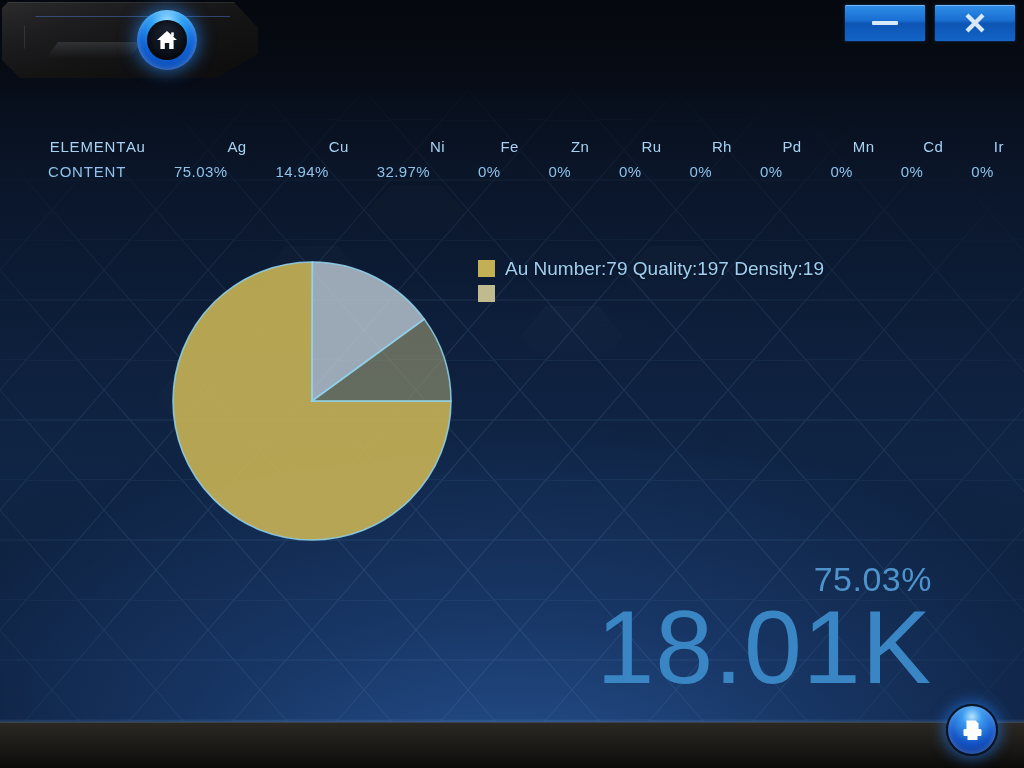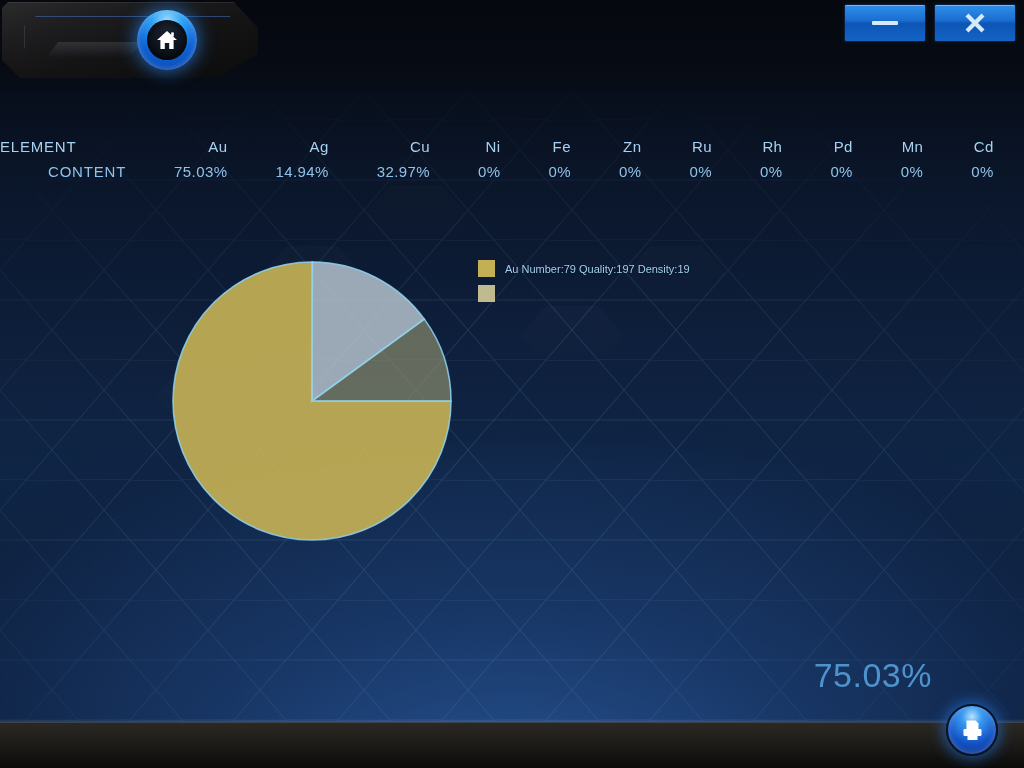--- a/index.html
+++ b/index.html
@@ -95,39 +95,39 @@
 
   
   #element-table {
     position: absolute; left: 0; top: 134px; width: 1024px;
     color: #7fb4e2;
     font-size: 15px;
     letter-spacing: 0.4px;
   }
   #element-table table { width: 1024px; border-collapse: collapse; }
   #element-table td, #element-table th {
-    text-align: right; font-weight: normal; padding: 4px 0; white-space: nowrap;
+    text-align: left; font-weight: normal; padding: 4px 0; white-space: nowrap;
   }
   #element-table .rowlabel {
-    width: 116px; text-align: left; color: #8cc0ea; letter-spacing: 0.8px;
+    width: 116px; text-align: right; color: #8cc0ea; letter-spacing: 0.8px;
   }
   #element-table tr.r-head td { color: #a8d2f2; }
   #element-table tr.r-content td { color: #8fc2ea; padding-left: 48px; }
   #element-table tr.r-intensity td { color: #6ea8d8; }
   #element-table td.col { width: 68px; }
   #element-table td.zero { color: #4f83b4; }
 
   
   #pie-wrap { position:absolute; left: 0; top: 0; width: 1024px; height: 768px; pointer-events: none; }
   #pie-svg { position:absolute; left: 172px; top: 261px; }
 
   
   #legend {
     position: absolute; left: 478px; top: 256px;
-    font-size: 11px; color: #9fd0ef;
+    font-size: 19px; color: #9fd0ef;
   }
   #legend .lrow { display:flex; align-items:center; height: 25px; }
   #legend .sw { width: 17px; height: 17px; margin-right: 10px; flex: 0 0 auto; }
   #legend .ltext { white-space: nowrap; text-shadow: 0 1px 2px rgba(0,0,0,0.45); }
 
   
   #spectrum-btn {
     position: absolute; left: 28px; top: 352px; width: 108px; height: 50px;
     cursor: pointer;
   }
@@ -313,20 +313,21 @@
       <span class="ltext">Au Number:79 Quality:197 Density:19</span>
     </div>
     <div class="lrow">
       <span class="sw" style="background:#c0bb8e;"></span>
     </div>
   </div>
 
 
   <div id="readout">
     <div class="pct">75.03%</div>
+    <div class="karat">18.01K</div>
   </div>
 
   <div id="bottombar"></div>
   <div id="print-btn">
     <span>
       <svg width="26" height="26" viewBox="0 0 26 26">
         <path d="M7.5 3.5 L16.5 3.5 L19.5 6.5 L19.5 12 L7.5 12 Z" fill="#ffffff"></path>
         <rect x="4.5" y="12" width="18" height="7" rx="1.2" fill="#ffffff"></rect>
         <rect x="8.5" y="19" width="10" height="4" fill="#ffffff"></rect>
       </svg>

